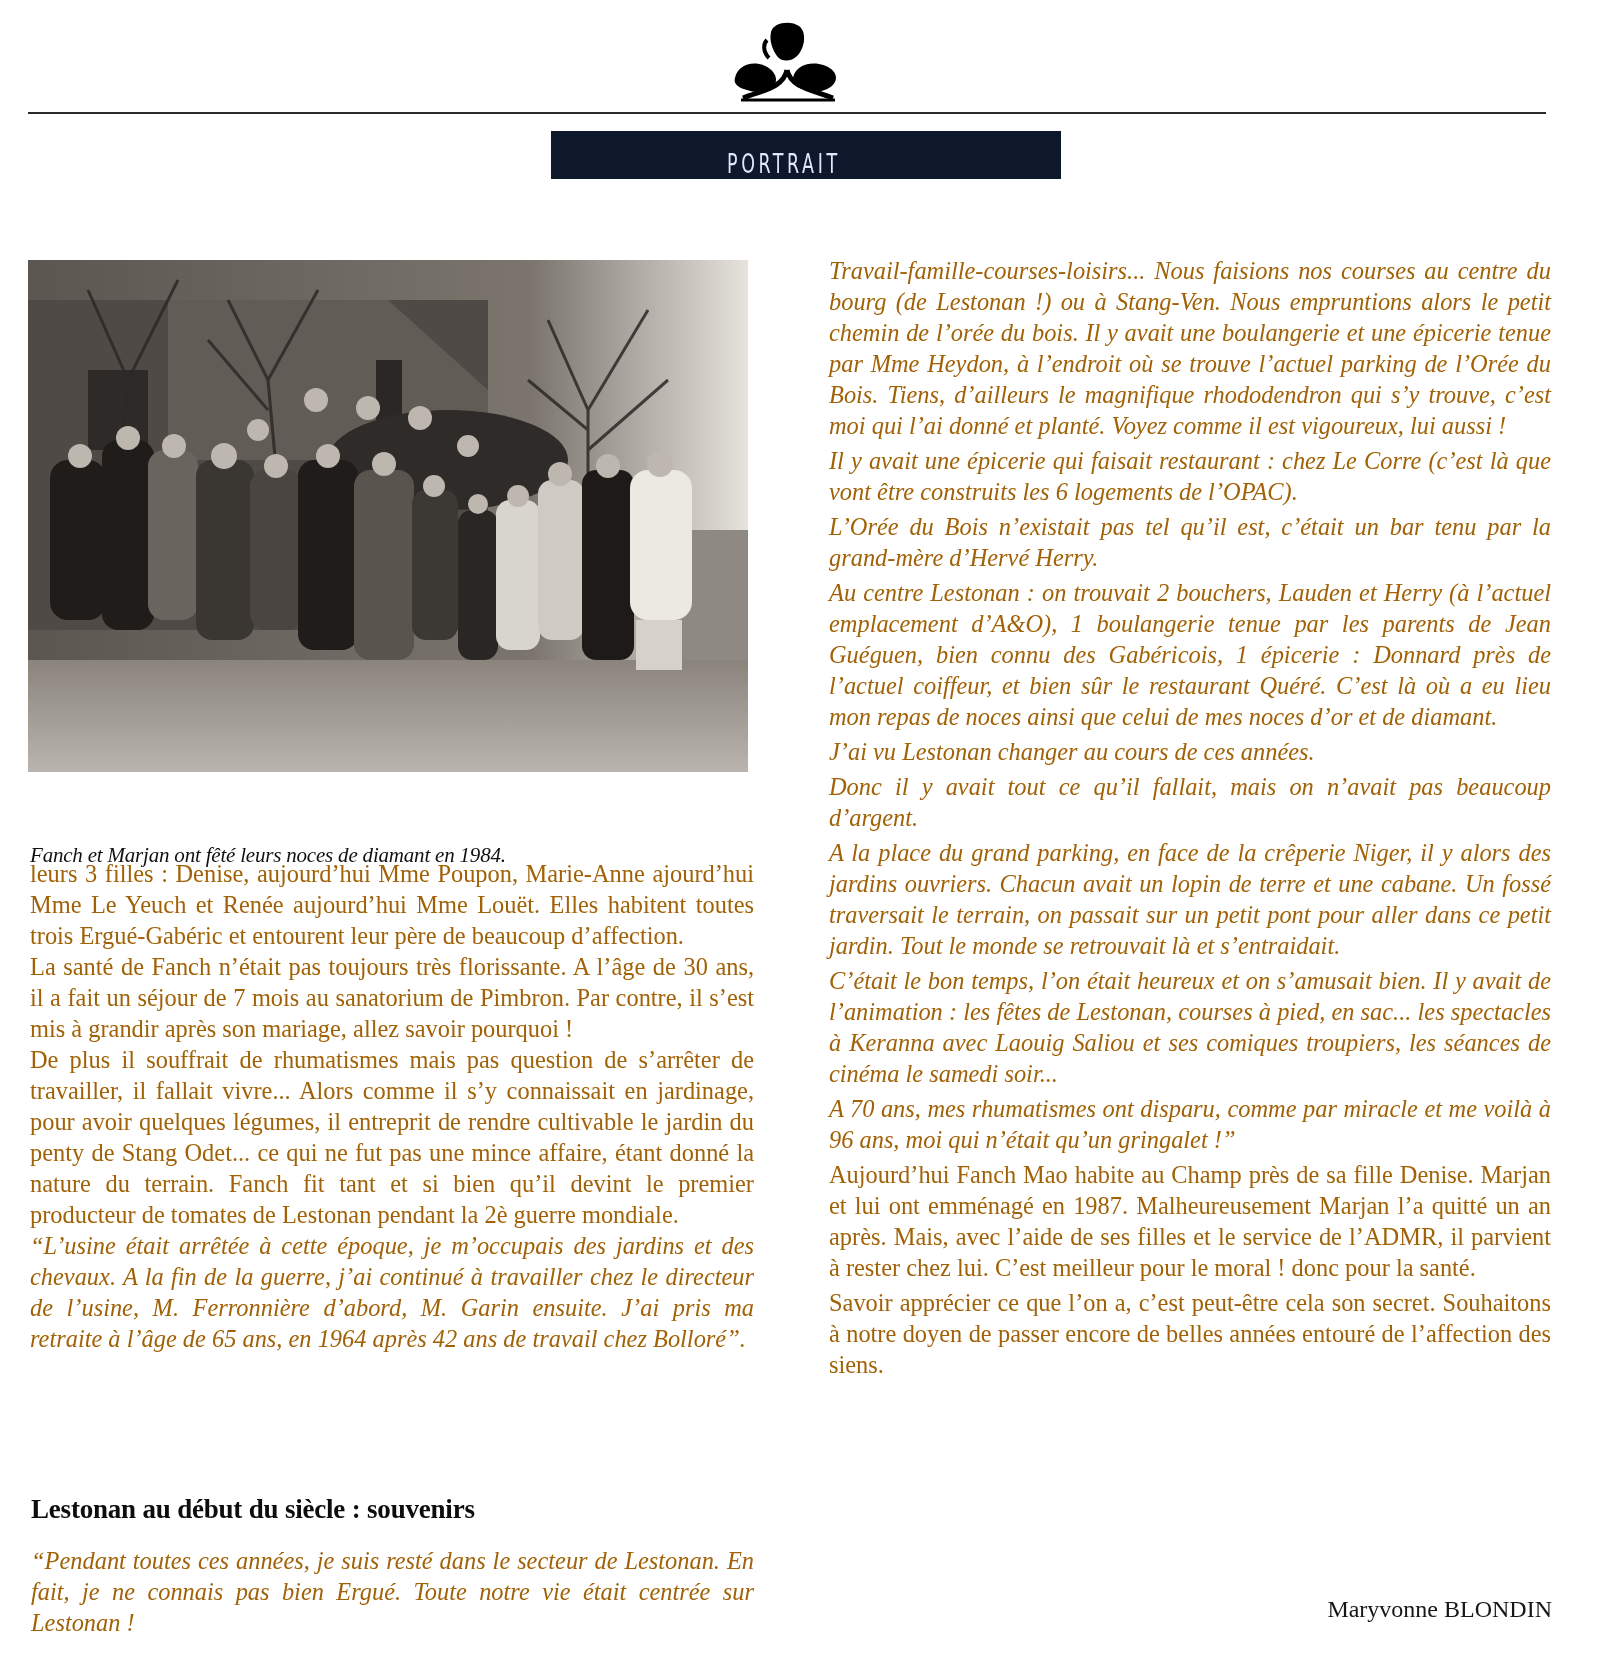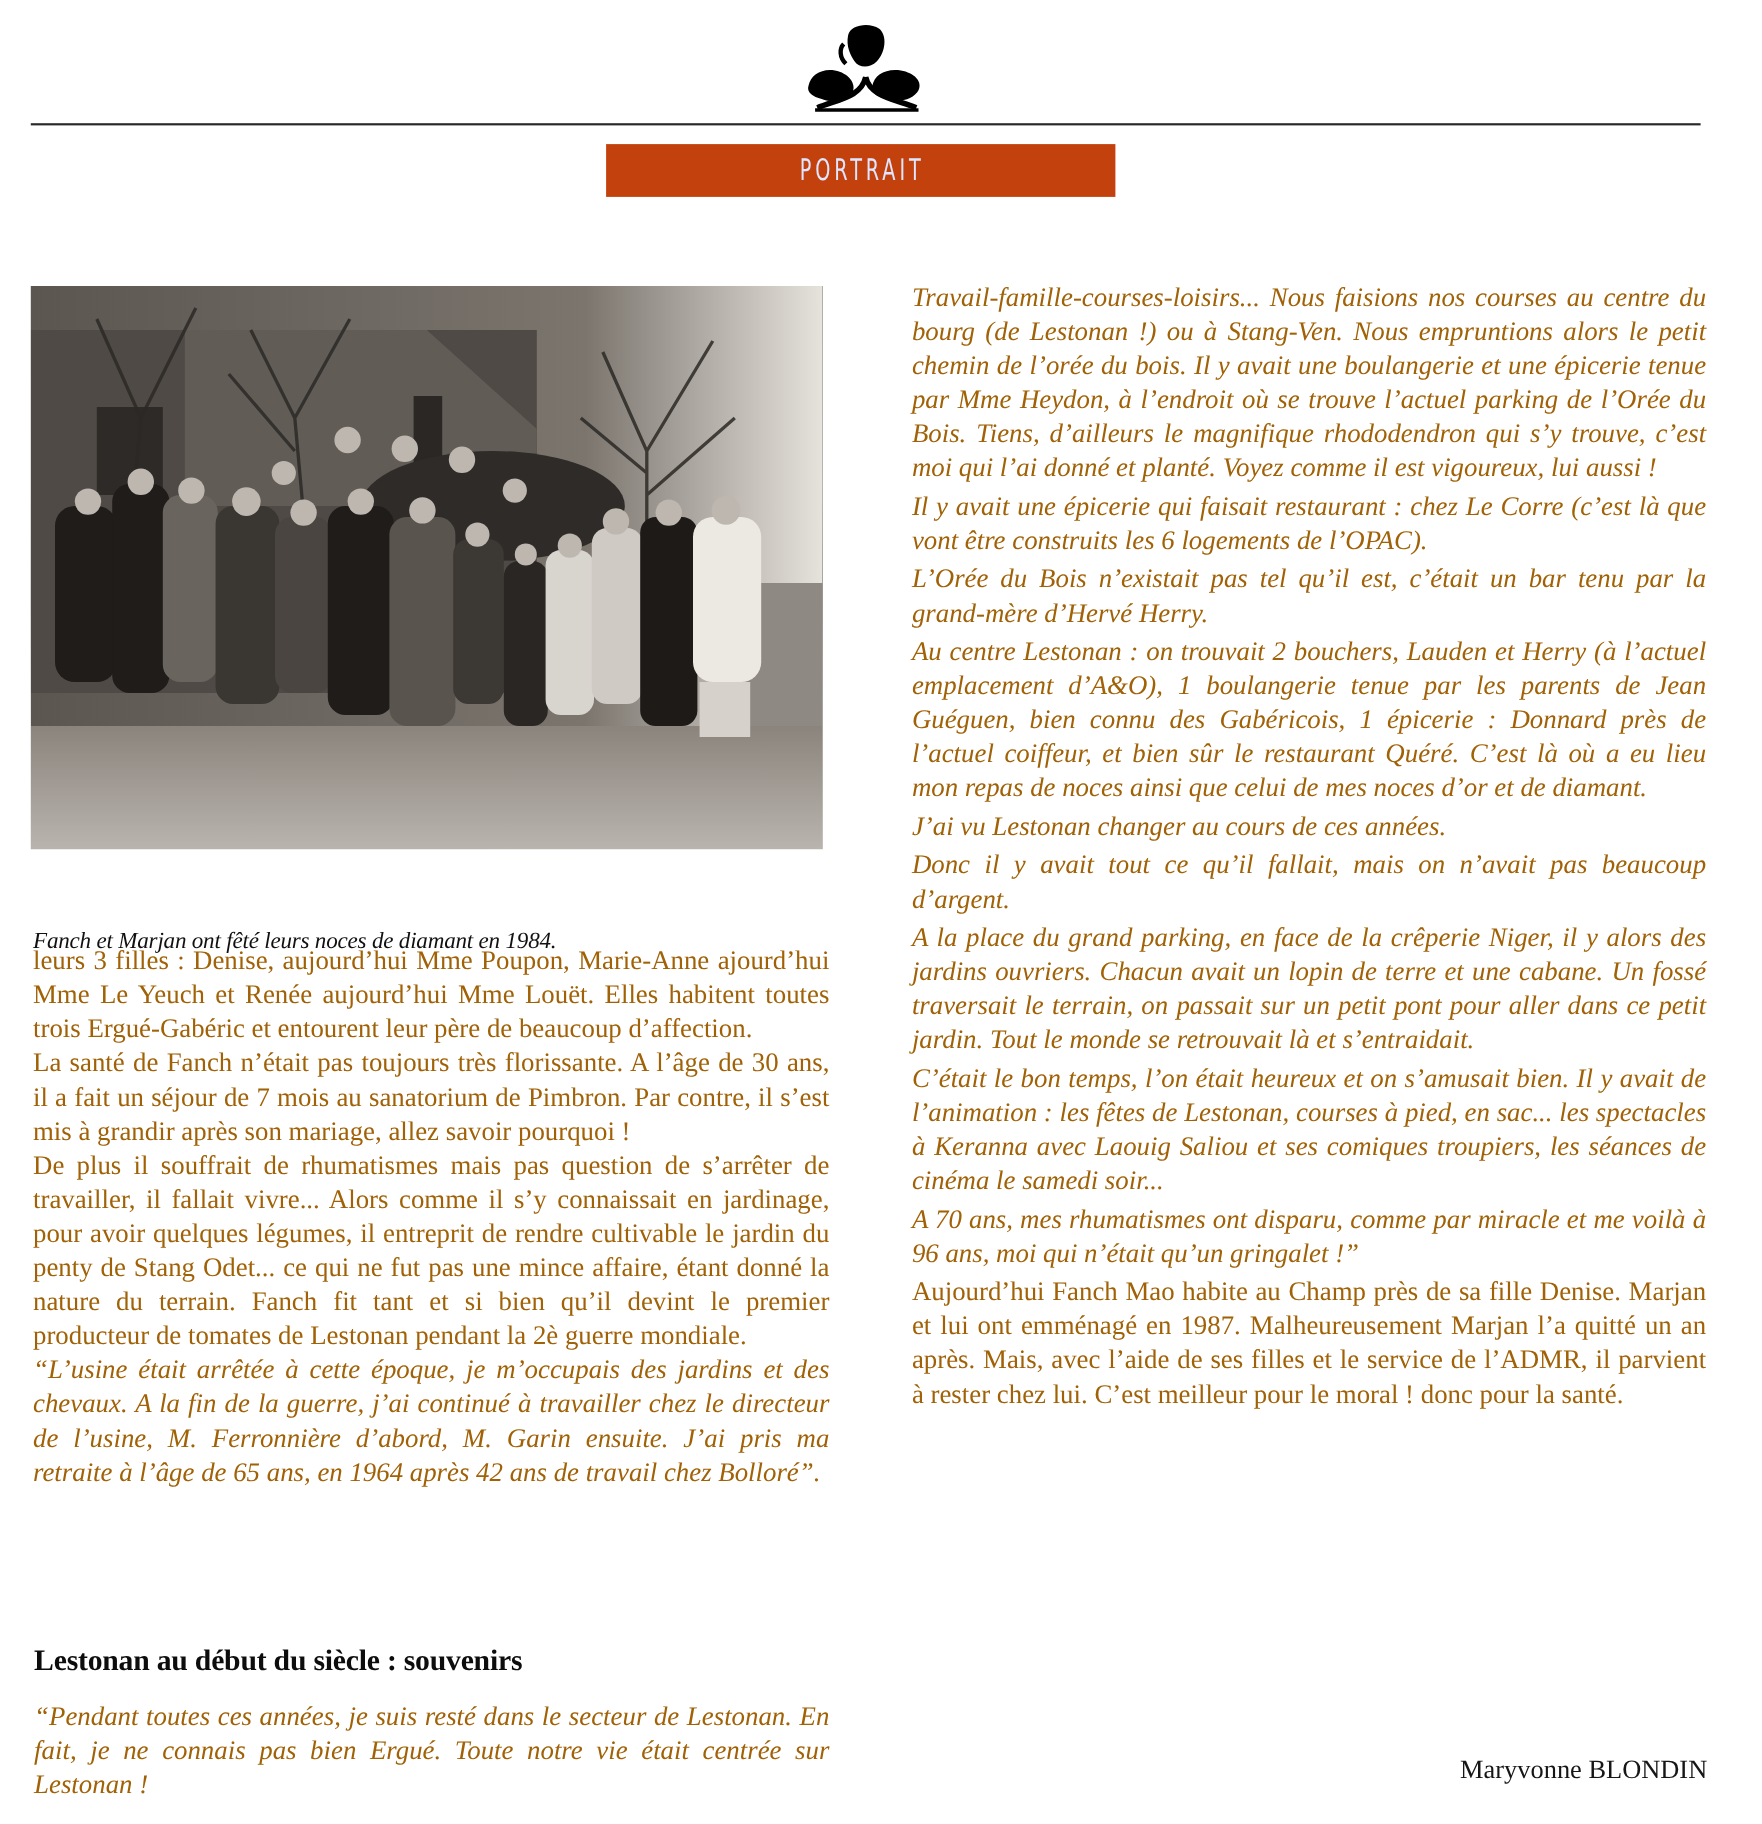--- a/index.html
+++ b/index.html
@@ -1,22 +1,22 @@
 <!DOCTYPE html>
 <html><head>
 <meta charset="utf-8">
 <style>
   html, body { margin: 0; padding: 0; background: #ffffff; }
   body { width: 1602px; height: 1658px; position: relative; overflow: hidden;
          font-family: "Liberation Serif", "DejaVu Serif", serif; color: #1a1a1a; }
 
   .logo { position: absolute; left: 733px; top: 18px; width: 110px; height: 84px; }
   .rule { position: absolute; left: 28px; top: 112px; width: 1518px; height: 2px; background: #2a2a2a; }
-  .banner { position: absolute; left: 551px; top: 131px; width: 463px; height: 48px;
-            background: #c2410c; display: flex; align-items: center; justify-content: flex-start; }
+  .banner { position: absolute; left: 551px; top: 131px; width: 510px; height: 48px;
+            background: #0f172a; display: flex; align-items: flex-end; justify-content: flex-start; }
   .banner-text { margin-left: 176px; color: #dfe6ff; font-family: "DejaVu Sans Condensed","DejaVu Sans", sans-serif;
                  font-size: 27px; letter-spacing: 5px; transform: scaleX(0.72); transform-origin: left center;
                  font-weight: normal; }
 
   .photo { position: absolute; left: 28px; top: 260px; width: 720px; height: 512px; overflow: hidden;
            background: linear-gradient(180deg, #5a554f 0%, #6c6660 35%, #3f3a36 55%, #9a948d 78%, #b3aea7 100%); }
   .photo svg { display: block; }
 
   .caption { position: absolute; left: 30px; top: 796px; font-size: 21px; font-weight: normal; font-style: italic;
              font-family: "Liberation Serif", serif; color: #111; letter-spacing: -0.2px; margin-top: 47px; }
@@ -149,15 +149,16 @@
   <p class="ital">Travail-famille-courses-loisirs... Nous faisions nos courses au centre du bourg (de Lestonan !) ou à Stang-Ven. Nous empruntions alors le petit chemin de l’orée du bois. Il y avait une boulangerie et une épicerie tenue par Mme Heydon, à l’endroit où se trouve l’actuel parking de l’Orée du Bois. Tiens, d’ailleurs le magnifique rhododendron qui s’y trouve, c’est moi qui l’ai donné et planté. Voyez comme il est vigoureux, lui aussi !</p>
   <p class="ital">Il y avait une épicerie qui faisait restaurant : chez Le Corre (c’est là que vont être construits les 6 logements de l’OPAC).</p>
   <p class="ital">L’Orée du Bois n’existait pas tel qu’il est, c’était un bar tenu par la grand-mère d’Hervé Herry.</p>
   <p class="ital">Au centre Lestonan : on trouvait 2 bouchers, Lauden et Herry (à l’actuel emplacement d’A&amp;O), 1 boulangerie tenue par les parents de Jean Guéguen, bien connu des Gabéricois, 1 épicerie : Donnard près de l’actuel coiffeur, et bien sûr le restaurant Quéré. C’est là où a eu lieu mon repas de noces ainsi que celui de mes noces d’or et de diamant.</p>
   <p class="ital">J’ai vu Lestonan changer au cours de ces années.</p>
   <p class="ital">Donc il y avait tout ce qu’il fallait, mais on n’avait pas beaucoup d’argent.</p>
   <p class="ital">A la place du grand parking, en face de la crêperie Niger, il y alors des jardins ouvriers. Chacun avait un lopin de terre et une cabane. Un fossé traversait le terrain, on passait sur un petit pont pour aller dans ce petit jardin. Tout le monde se retrouvait là et s’entraidait.</p>
   <p class="ital">C’était le bon temps, l’on était heureux et on s’amusait bien. Il y avait de l’animation : les fêtes de Lestonan, courses à pied, en sac... les spectacles à Keranna avec Laouig Saliou et ses comiques troupiers, les séances de cinéma le samedi soir...</p>
   <p class="ital">A 70 ans, mes rhumatismes ont disparu, comme par miracle et me voilà à 96 ans, moi qui n’était qu’un gringalet !”</p>
   <p>Aujourd’hui Fanch Mao habite au Champ près de sa fille Denise. Marjan et lui ont emménagé en 1987. Malheureusement Marjan l’a quitté un an après. Mais, avec l’aide de ses filles et le service de l’ADMR, il parvient à rester chez lui. C’est meilleur pour le moral ! donc pour la santé.</p>
+  <p>Savoir apprécier ce que l’on a, c’est peut-être cela son secret. Souhaitons à notre doyen de passer encore de belles années entouré de l’affection des siens.</p>
 </div>
 
 <div class="signature">Maryvonne BLONDIN</div>
 
 </body></html>

